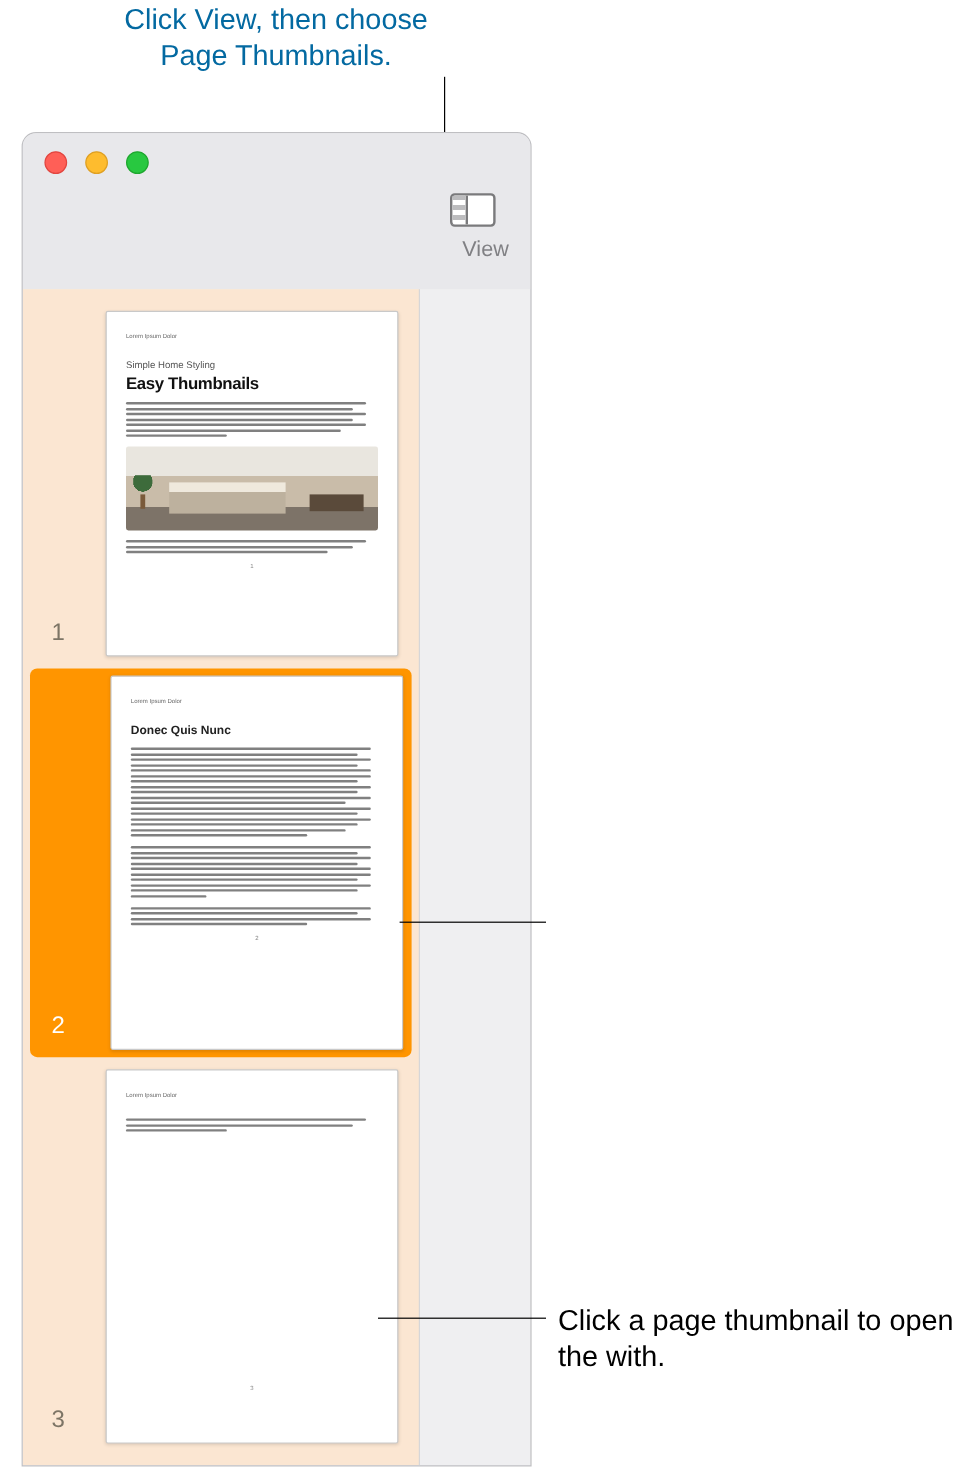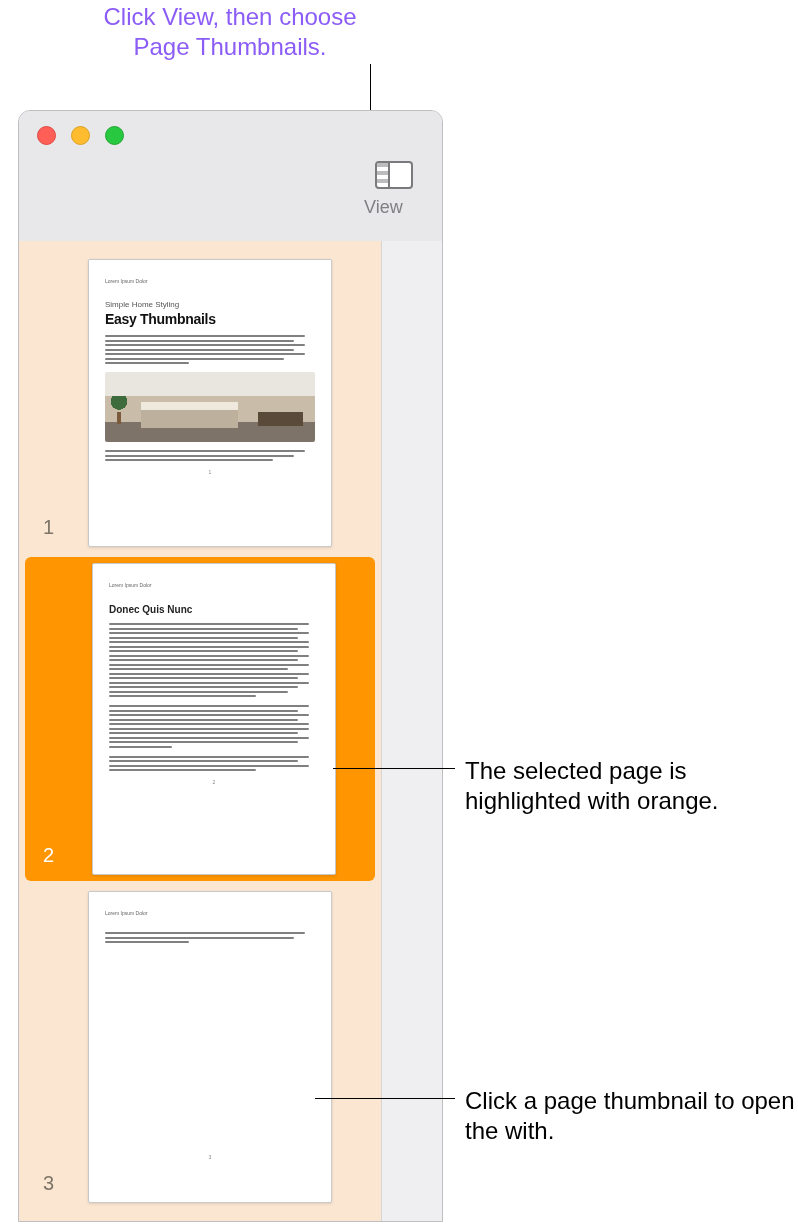--- a/index.html
+++ b/index.html
@@ -14,21 +14,21 @@
 
   
   .top-annotation {
     position: absolute;
     top: 2px;
     left: 90px;
     width: 280px;
     text-align: center;
     font-size: 24px;
     line-height: 1.25;
-    color: #8b5cf6;
+    color: #0369a1;
   }
   .top-annotation-line {
     position: absolute;
     top: 64px;
     left: 370px;
     width: 1px;
     height: 120px;
     background: #000;
   }
 
@@ -69,21 +69,21 @@
   .tl-close   { background: #ff5f57; border: 1px solid #e24640; }
   .tl-min     { background: #febc2e; border: 1px solid #dfa023; }
   .tl-zoom    { background: #28c840; border: 1px solid #1fa72f; }
 
   
   .toolbar-item {
     position: absolute;
     top: 50px;
     left: 345px;
     width: 60px;
-    text-align: left;
+    text-align: right;
   }
   .view-icon-box {
     width: 38px;
     height: 28px;
     margin: 0 auto 8px auto;
     border: 2px solid #7a7a7c;
     border-radius: 4px;
     position: relative;
     background: #fff;
   }
@@ -112,21 +112,21 @@
   .toolbar-label {
     font-size: 18px;
     color: #808084;
   }
 
   
   .thumb-sidebar {
     position: absolute;
     top: 130px;
     left: 0;
-    width: 363px;
+    width: 331px;
     bottom: 0;
     background: #fbe6d2;
     border-right: 1px solid #d6d6d8;
     padding-top: 8px;
   }
 
   .thumb-slot {
     position: relative;
     padding: 6px 10px 6px 10px;
     border-radius: 6px;
@@ -377,19 +377,18 @@
         <div class="page-num-footer">3</div>
       </div>
       <div class="thumb-num">3</div>
     </div>
 
   </div>
 </div>
 
 <div class="callout" style="top:756px; left:465px; width:330px">
   <span class="stub" style="left:-132px; width:122px"></span>
-  <span>The selected page is highlighted with orange.</span>
 </div>
 
 <div class="callout" style="top:1086px; left:465px; width:330px">
   <span class="stub" style="left:-150px; width:140px"></span>
   <span>Click a page thumbnail to open the with.</span>
 </div>
 
 </body></html>

